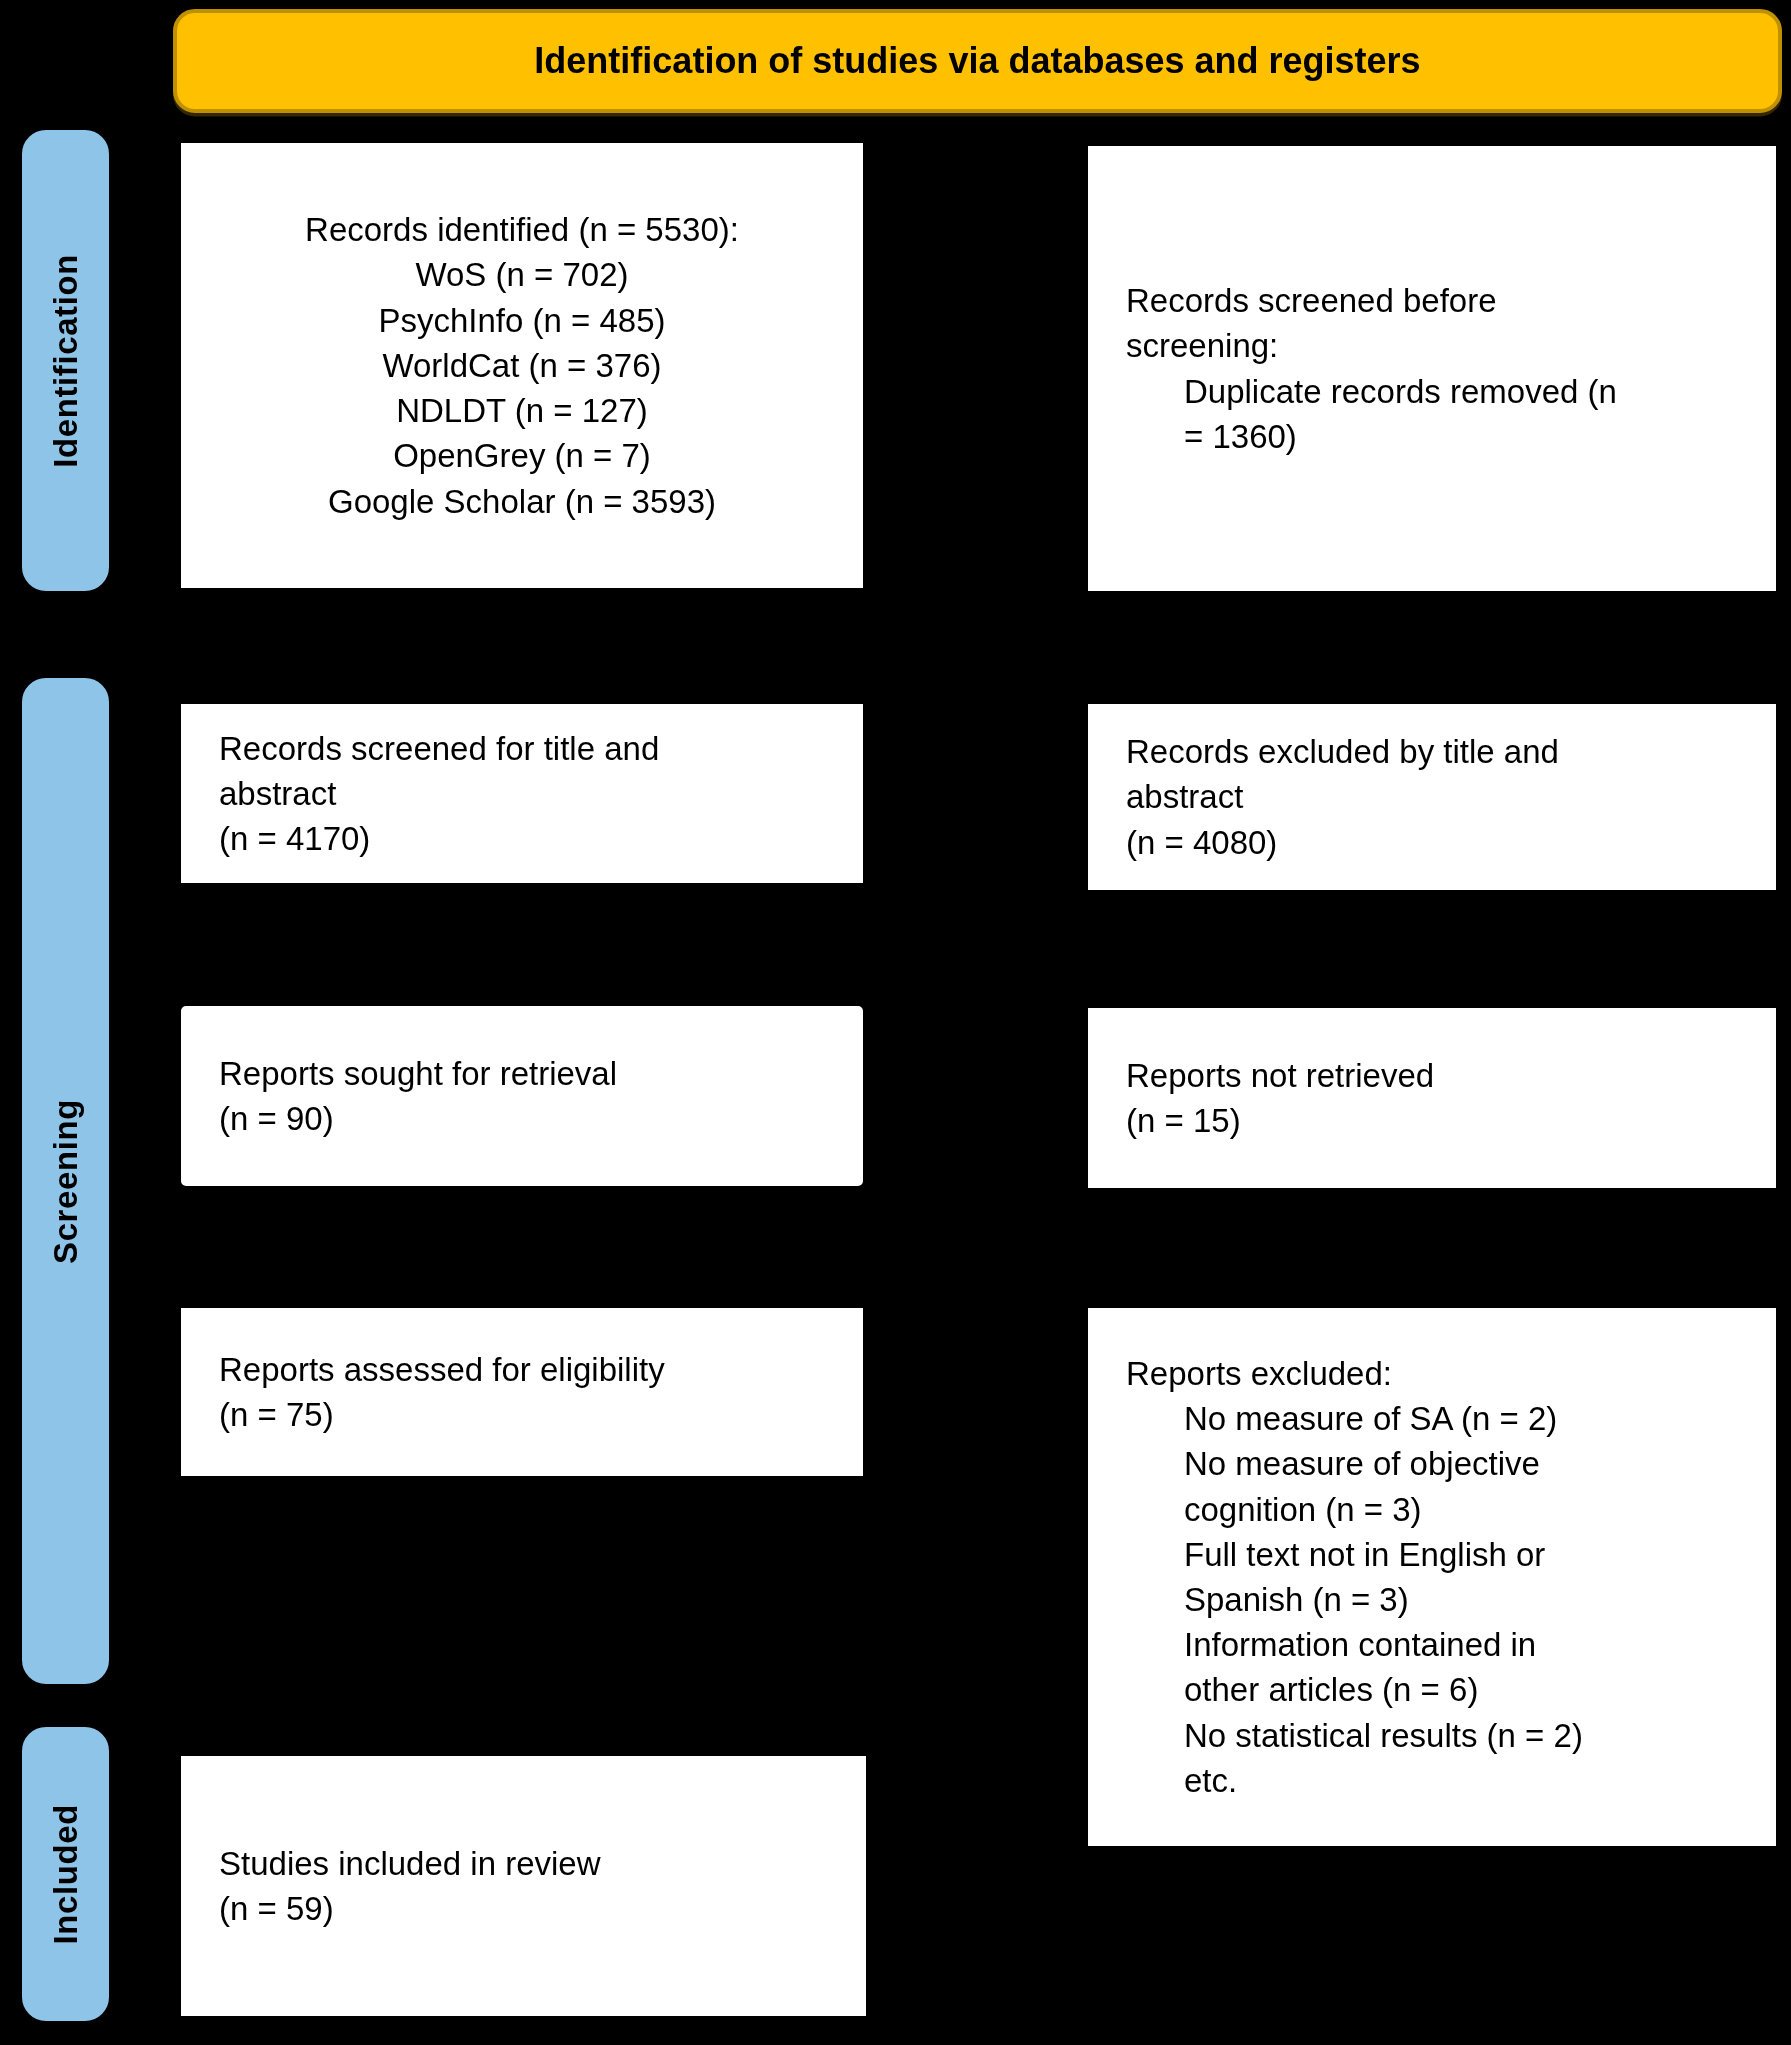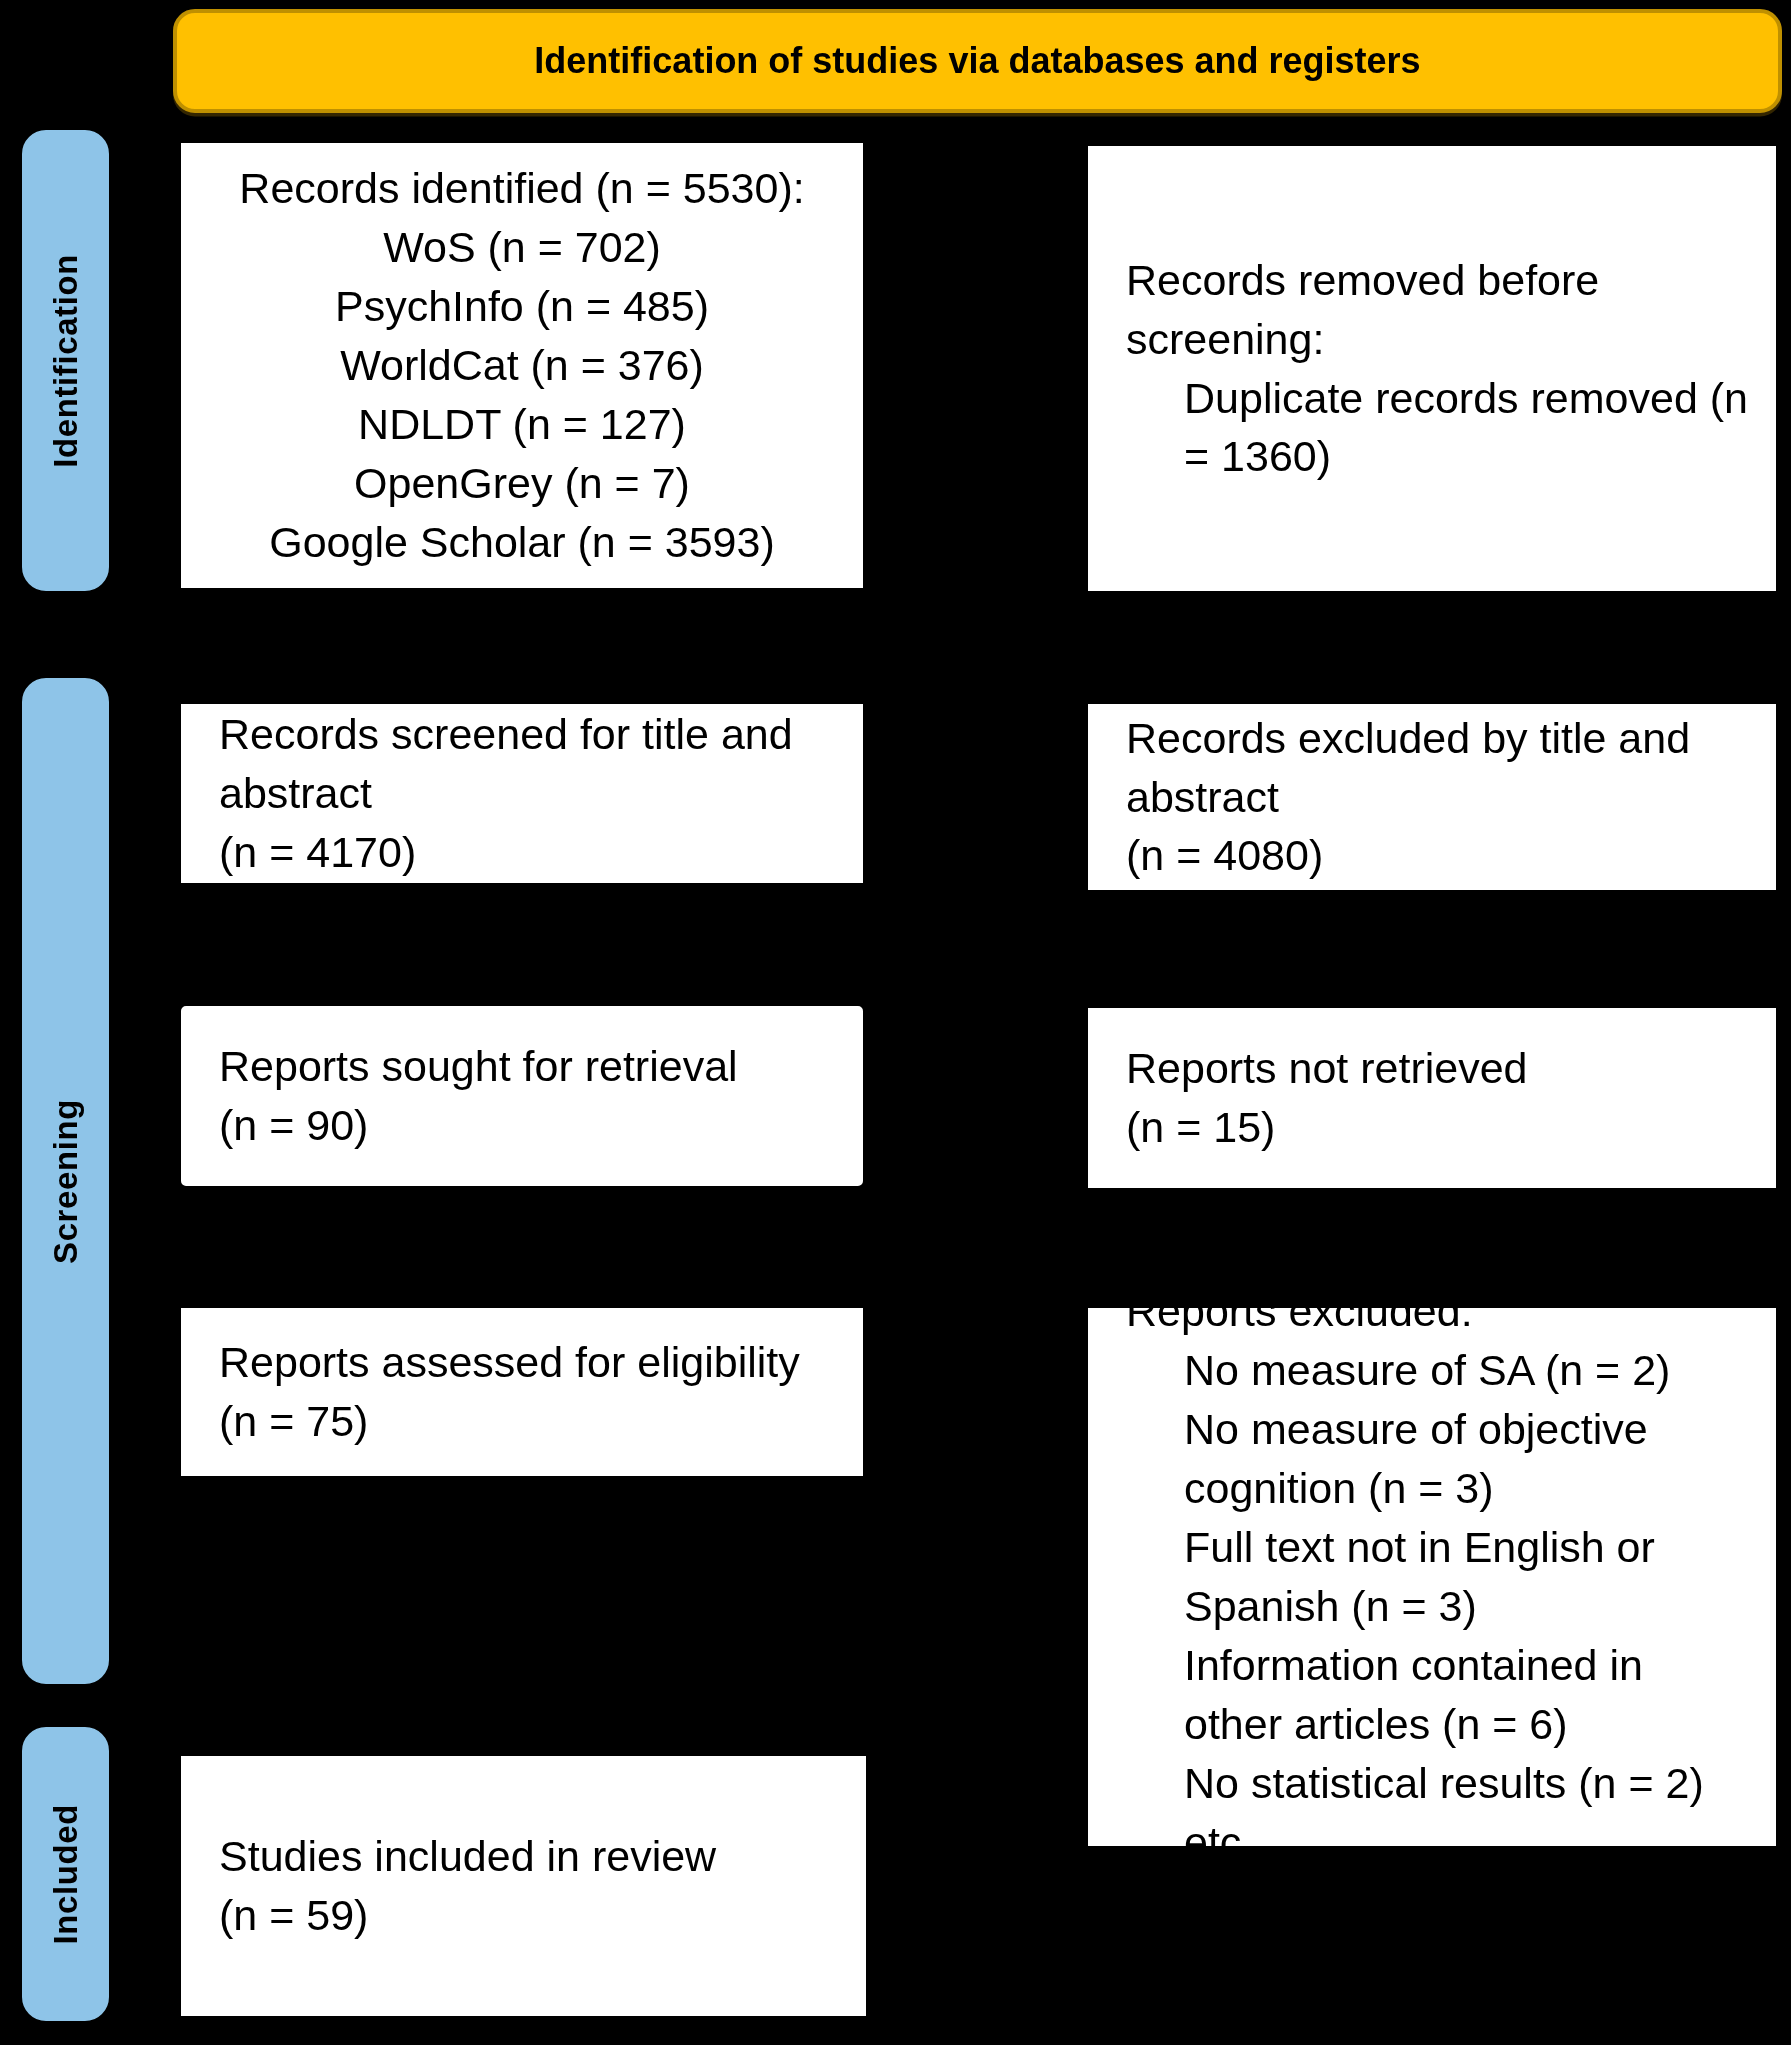--- a/index.html
+++ b/index.html
@@ -62,21 +62,21 @@
 
   
   .box {
     position: absolute;
     background: #ffffff;
     border: 5.2px solid #000000;
     box-sizing: border-box;
     display: flex;
     flex-direction: column;
     justify-content: center;
-    font-size: 43px;
+    font-size: 33px;
     line-height: 1.37;
     box-shadow: 0 4px 0 rgba(0,0,0,0.45);
   }
   .box.left-text { padding: 5.8px 69px 5.8px 38px; text-align: left; }
   .box.center-text { padding: 5.8px 11.5px; text-align: center; }
   .line { white-space: nowrap; }
   .line.indent { padding-left: 58px; }
 
   #box-records-identified { left: 176px; top: 138px;  width: 692px; height: 455px; }
   #box-records-screened   { left: 176px; top: 699px; width: 692px; height: 189px; }
@@ -149,21 +149,21 @@
     <div class="line">Reports assessed for eligibility</div>
     <div class="line">(n = 75)</div>
   </div>
 
   <div class="box left-text" id="box-studies-included">
     <div class="line">Studies included in review</div>
     <div class="line">(n = 59)</div>
   </div>
 
   <div class="box left-text" id="box-records-removed">
-    <div class="line">Records removed before</div>
+    <div class="line">Records screened before</div>
     <div class="line">screening:</div>
     <div class="line indent">Duplicate records removed (n</div>
     <div class="line indent">= 1360)</div>
   </div>
 
   <div class="box left-text" id="box-records-excluded">
     <div class="line">Records excluded by title and</div>
     <div class="line">abstract</div>
     <div class="line">(n = 4080)</div>
   </div>

